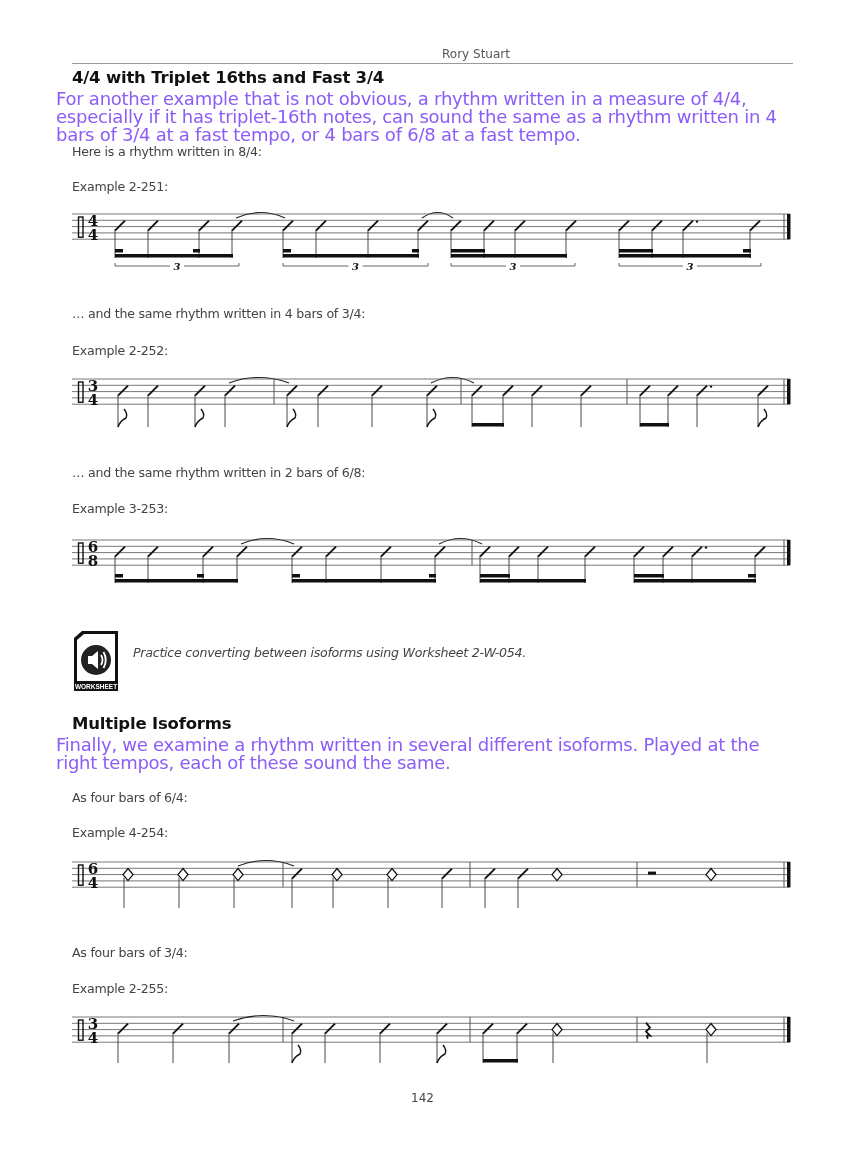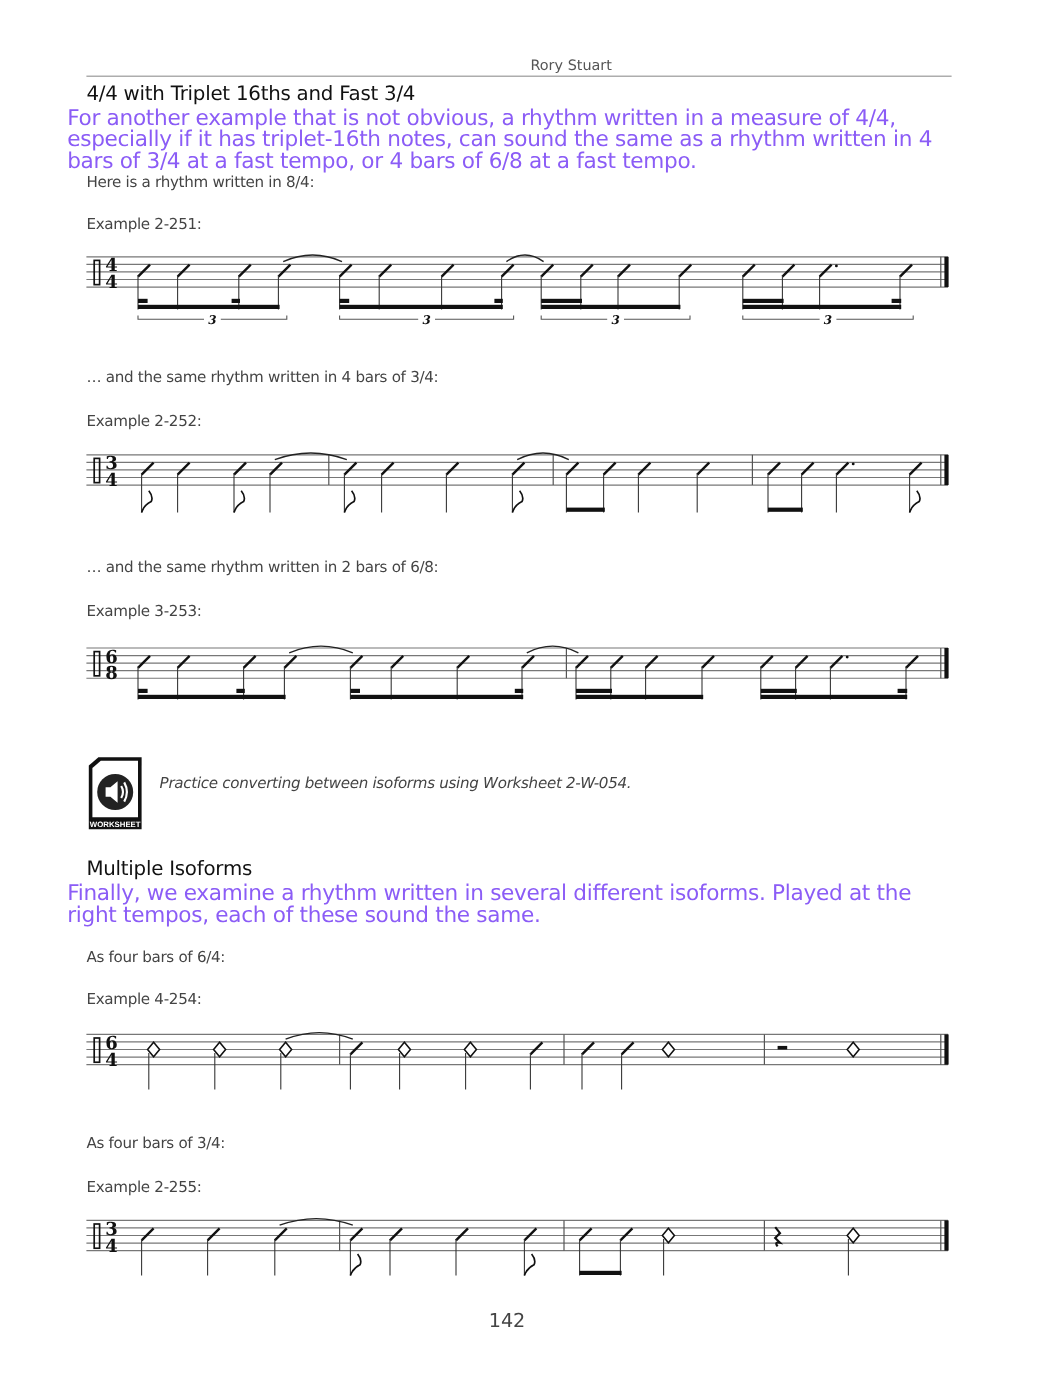--- a/index.html
+++ b/index.html
@@ -1,25 +1,25 @@
 <!DOCTYPE html>
 <html><head>
 <meta charset="utf-8">
 <style>
   html,body{margin:0;padding:0;background:#fff;}
   body{width:864px;height:1152px;position:relative;overflow:hidden;font-family:"DejaVu Sans","Liberation Sans",sans-serif;color:#333;}
   .header-author{position:absolute;top:47px;left:0;width:864px;text-align:center;font-size:12px;color:#555;margin-left:44px;}
   .header-rule{position:absolute;top:63px;left:72px;width:721px;height:1px;background:#999;}
-  .h2{position:absolute;left:72px;font-size:16.5px;color:#111;font-weight:normal;margin:0;letter-spacing:-0.2px;}
+  .h2{position:absolute;left:72px;font-size:16.5px;color:#111;font-weight:bold;margin:0;letter-spacing:-0.2px;}
   .para{position:absolute;left:56px;width:725px;font-size:18px;line-height:18px;color:#8b5cf6;letter-spacing:-0.25px;margin:0;}
   .label{position:absolute;left:72px;font-size:12.6px;color:#444;letter-spacing:-0.25px;}
   svg.staff{position:absolute;left:0;}
   .ws-box{position:absolute;left:72px;top:630px;width:48px;height:62px;}
   .ws-text{position:absolute;left:133px;top:645px;font-size:12.6px;color:#444;letter-spacing:-0.25px;font-style:italic;}
-  .page-num{position:absolute;top:1091px;left:0;width:845px;text-align:center;font-size:16px;color:#444;}
+  .page-num{position:absolute;top:1091px;left:0;width:845px;text-align:center;font-size:12px;color:#444;}
 </style>
 </head>
 <body>
 
 <div class="header-author">Rory Stuart</div>
 <div class="header-rule"></div>
 
 <h2 class="h2" style="top:68px">4/4 with Triplet 16ths and Fast 3/4</h2>
 <p class="para" style="top:90px">For another example that is not obvious, a rhythm written in a measure of 4/4, especially if it has triplet-16th notes, can sound the same as a rhythm written in 4 bars of 3/4 at a fast tempo, or 4 bars of 6/8 at a fast tempo.</p>
 <div class="label" style="top:144px">Here is a rhythm written in 8/4:</div>

